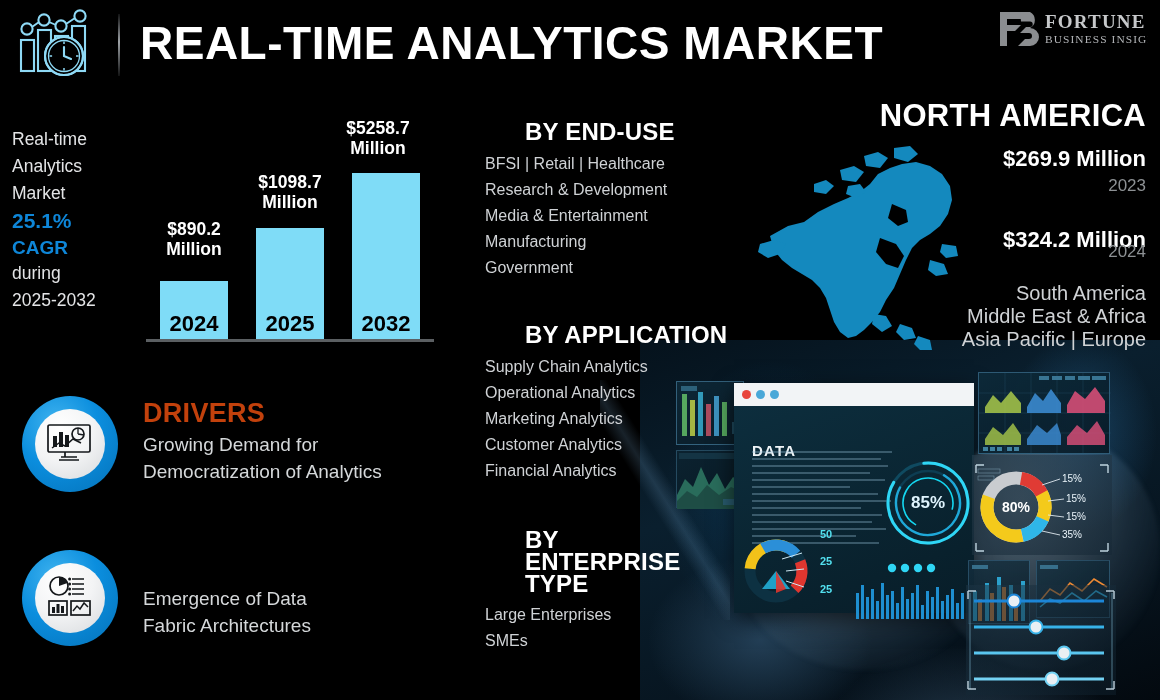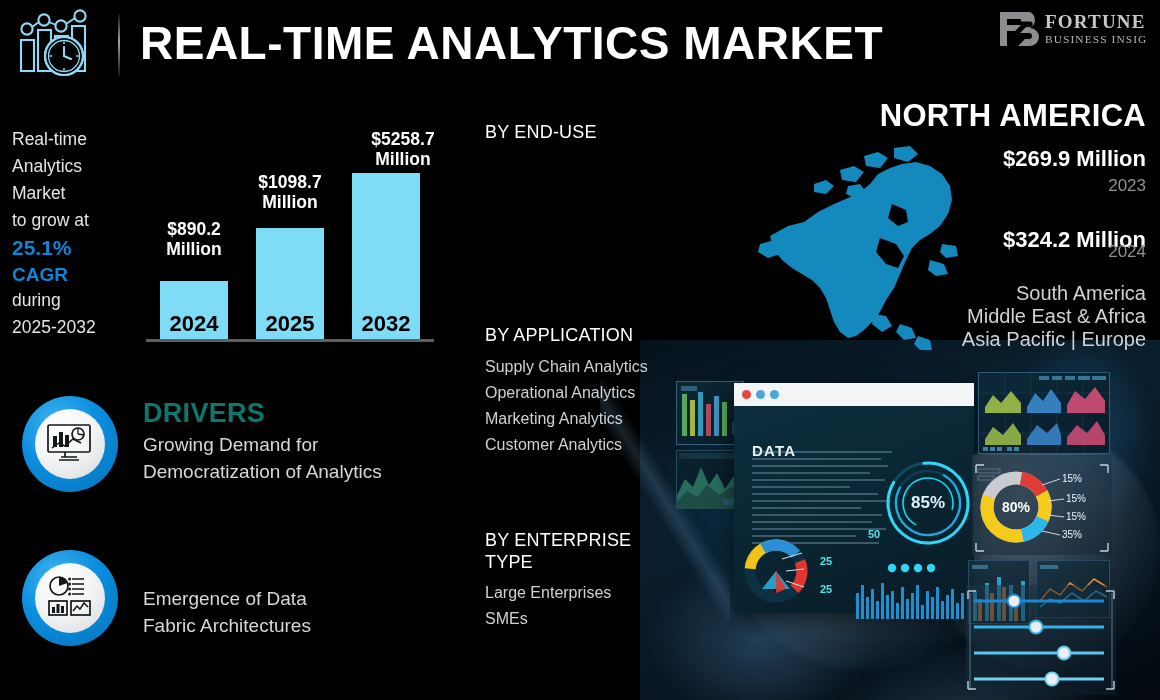--- a/index.html
+++ b/index.html
@@ -68,21 +68,21 @@
     position:absolute; text-align:center; font-weight:bold; color:#fff;
     font-size:17.5px; line-height:20px;
   }
   .bar-year {
     position:absolute; text-align:center; font-weight:bold; color:#000;
     font-size:22px; bottom:5px;
   }
 
   
   .seg { position:absolute; left:485px; }
-  .seg h3 { font-size:18px; font-weight:normal; color:#fff; letter-spacing:.2px; line-height:24px; margin-bottom:7px; }
+  .seg h3 { font-size:24px; font-weight:bold; color:#fff; letter-spacing:.2px; line-height:24px; margin-bottom:7px;margin-left:40px; }
   .seg ul { list-style:none; }
   .seg li { font-size:16px; line-height:26px; color:#cfd2d5; font-weight:400; white-space:nowrap; }
 
   
   .region-title {
     position:absolute; right:14px; top:98px; width:320px; text-align:right;
     font-size:31px; font-weight:bold; color:#fff; letter-spacing:.3px;
   }
   .region-val { position:absolute; right:14px; text-align:right; font-size:22px; font-weight:bold; color:#fff; }
   .region-yr  { position:absolute; right:14px; text-align:right; font-size:17px; color:#8d9194; font-weight:400;}
@@ -97,21 +97,21 @@
   .ico-ring {
     position:absolute; inset:0; border-radius:50%;
     background:radial-gradient(circle at 35% 28%, #3fb3ef 0%, #0b8ede 45%, #0471b8 100%);
     box-shadow:0 3px 10px rgba(0,0,0,.65);
   }
   .ico-inner {
     position:absolute; inset:13px; border-radius:50%;
     background:radial-gradient(circle at 36% 26%, #ffffff 0%, #f3f4f5 48%, #d6d9dc 100%);
     display:flex; align-items:center; justify-content:center;
   }
-  .card-title { position:absolute; font-size:27px; font-weight:bold; color:#0f766e; letter-spacing:.3px; }
+  .card-title { position:absolute; font-size:27px; font-weight:bold; color:#c2410c; letter-spacing:.3px; }
   .card-sub { position:absolute; font-size:19px; line-height:27px; color:#d5d8da; font-weight:400; }
 
   
   .dash { position:absolute; }
   .panel-l1 {
     left:676px; top:381px; width:68px; height:64px;
     background:linear-gradient(150deg,#0d2736,#0a1d29);
     border:1px solid rgba(90,160,200,.5);
   }
   .panel-l2 {
@@ -210,21 +210,20 @@
         <text x="49" y="20" font-family="Liberation Serif, serif" font-size="19" font-weight="bold" letter-spacing="1.2" fill="#c6c8ca">FORTUNE</text>
         <text x="49" y="35" font-family="Liberation Serif, serif" font-size="11.4" letter-spacing="1.1" fill="#b4b6b9">BUSINESS INSIGHTS</text>
       </svg>
     </span>
   </div>
 
   <div class="left-copy">
     <span class="ln">Real-time</span>
     <span class="ln">Analytics</span>
     <span class="ln">Market</span>
-    <span class="ln">to grow at</span>
     <span class="accent">25.1%</span>
     <span class="accent2">CAGR</span>
     <span class="ln">during</span>
     <span class="ln">2025-2032</span>
   </div>
 
   <div class="chart">
     <div class="axis"></div>
 
     <div class="bar" style="left:14px; width:68px; height:58px;"></div>
@@ -235,38 +234,46 @@
     <div class="bar-year" style="left:14px; width:68px;">2024</div>
 
     <div class="bar" style="left:110px; width:68px; height:111px;"></div>
     <div class="bar-lbl" style="left:90px; top:52px; width:108px;">
       <span>$1098.7</span><br>
       <span>Million</span>
     </div>
     <div class="bar-year" style="left:110px; width:68px;">2025</div>
 
     <div class="bar" style="left:206px; width:68px; height:166px;"></div>
-    <div class="bar-lbl" style="left:203px; top:-2px; width:108px;margin-top:11px;">
+    <div class="bar-lbl" style="left:178px; top:-2px; width:108px;">
       <span>$5258.7</span><br>
       <span>Million</span>
     </div>
     <div class="bar-year" style="left:206px; width:68px;">2032</div>
   </div>
 
   <div class="seg" style="top:120px;">
     <h3>BY END-USE</h3>
+    <ul>
+      <li>BFSI  |  Retail  |  Healthcare</li>
+      <li>Research &amp; Development</li>
+      <li>Media &amp; Entertainment</li>
+      <li>Manufacturing</li>
+      <li>Government</li>
+    </ul>
   </div>
 
   <div class="seg" style="top:323px;">
     <h3>BY APPLICATION</h3>
     <ul>
       <li>Supply Chain Analytics</li>
       <li>Operational Analytics</li>
       <li>Marketing Analytics</li>
       <li>Customer Analytics</li>
+      <li>Financial Analytics</li>
     </ul>
   </div>
 
   <div class="seg" style="top:529px; width:170px;">
     <h3 style="line-height:22px;">BY ENTERPRISE TYPE</h3>
     <ul style="margin-top:5px;">
       <li>Large Enterprises</li>
       <li>SMEs</li>
     </ul>
   </div>
@@ -423,21 +430,21 @@
       <svg width="78" height="76" viewBox="0 0 78 76" fill="none">
         <circle cx="34" cy="40" r="26" stroke="#0d3142" stroke-width="11"></circle>
         <circle cx="34" cy="40" r="26" stroke="#f2c219" stroke-width="11" stroke-dasharray="50 164" transform="rotate(-175 34 40)"></circle>
         <circle cx="34" cy="40" r="26" stroke="#2b8fd8" stroke-width="11" stroke-dasharray="36 164" transform="rotate(-120 34 40)"></circle>
         <circle cx="34" cy="40" r="26" stroke="#e0362f" stroke-width="11" stroke-dasharray="30 164" transform="rotate(-22 34 40)"></circle>
         <path d="M34 40 L20 58 L48 58 Z" fill="#25b6e0" opacity=".85"></path>
         <path d="M34 40 L34 62 L44 58 Z" fill="#e0362f" opacity=".9"></path>
         <path d="M40 28 L60 22 M44 40 L62 38 M44 50 L62 56" stroke="#cfe9f4" stroke-width="1"></path>
       </svg>
     </span>
-    <div class="mini-lbl" style="left:86px; top:145px;margin-left:48px;">50</div>
+    <div class="mini-lbl" style="left:86px; top:145px;">50</div>
     <div class="mini-lbl" style="left:86px; top:172px;">25</div>
     <div class="mini-lbl" style="left:86px; top:200px;">25</div>
 
     <span style="position:absolute; left:120px; top:196px;">
       <svg width="118" height="40" viewBox="0 0 118 40">
         <g fill="#1e8fd0">
           <rect x="2" y="14" width="3" height="26"></rect>
             <rect x="7" y="6" width="3" height="34"></rect>
           <rect x="12" y="18" width="3" height="22"></rect>
             <rect x="17" y="10" width="3" height="30"></rect>

